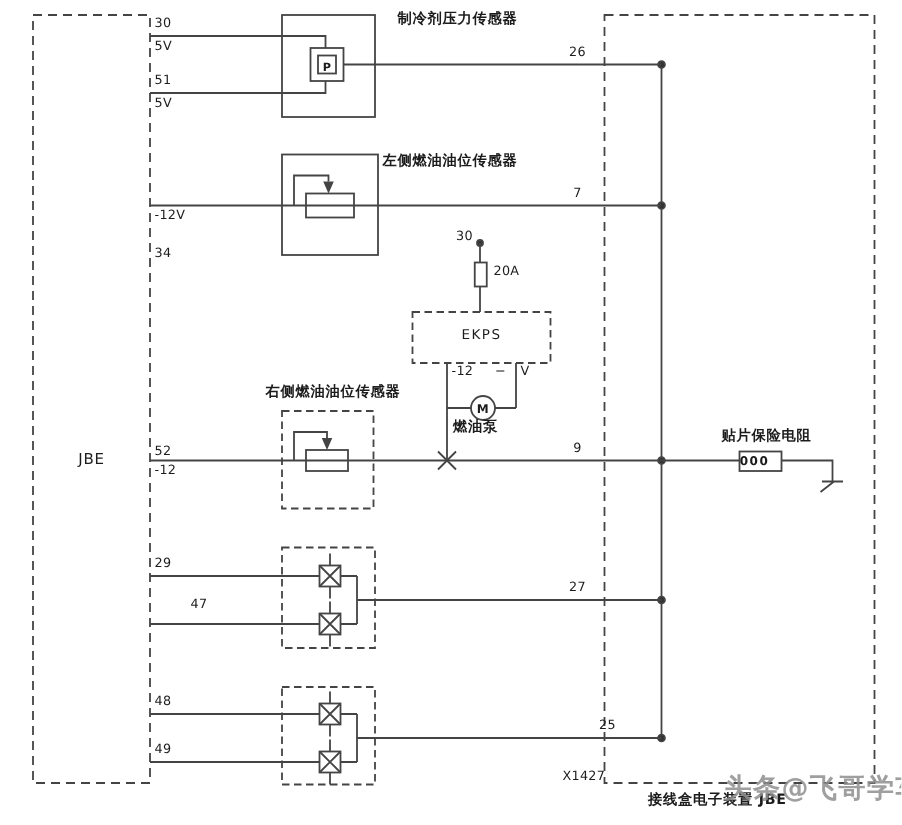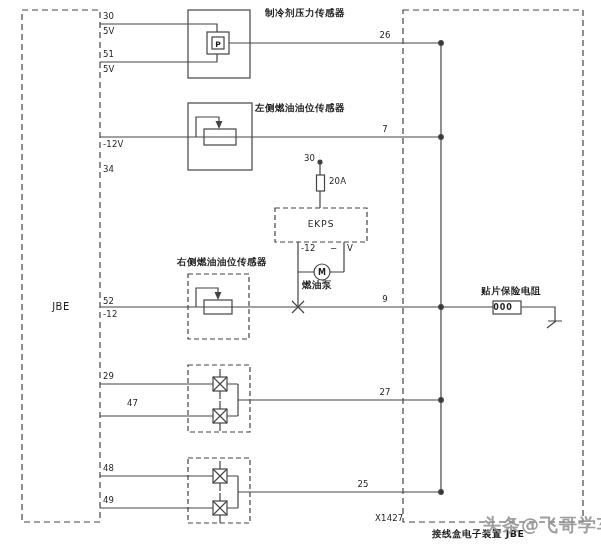--- a/index.html
+++ b/index.html
@@ -118,21 +118,21 @@
   <div class="lbl" style="left:103px;top:309px;">-12</div>
   <div class="lbl" style="left:103px;top:371px;">29</div>
   <div class="lbl" style="left:103px;top:398px;margin-left:24px;">47</div>
   <div class="lbl" style="left:103px;top:463px;">48</div>
   <div class="lbl" style="left:103px;top:495px;">49</div>
 
   <div class="lbl pin-r" style="left:371px;top:30px;">26</div>
   <div class="lbl pin-r" style="left:371px;top:124px;">7</div>
   <div class="lbl pin-r" style="left:371px;top:294px;">9</div>
   <div class="lbl pin-r" style="left:371px;top:387px;">27</div>
-  <div class="lbl pin-r" style="left:349px;top:479px;">25</div>
+  <div class="lbl pin-r" style="left:391px;top:479px;">25</div>
 
   <div class="lbl comp" style="left:253px;top:7px;padding-left:12px;">制冷剂压力传感器</div>
   <div class="lbl comp" style="left:255px;top:102px;">左侧燃油油位传感器</div>
   <div class="lbl comp" style="left:177px;top:256px;">右侧燃油油位传感器</div>
   <div class="lbl comp" style="left:481px;top:285px;">贴片保险电阻</div>
   <div class="lbl comp" style="left:302px;top:279px;">燃油泵</div>
 
   <div class="lbl ctr" style="left:275px;top:219px;width:92px;font-size:9px;letter-spacing:1px;">EKPS</div>
   <div class="lbl" style="left:301px;top:243px;">-12</div>
   <div class="lbl" style="left:330px;top:243px;">−</div>

